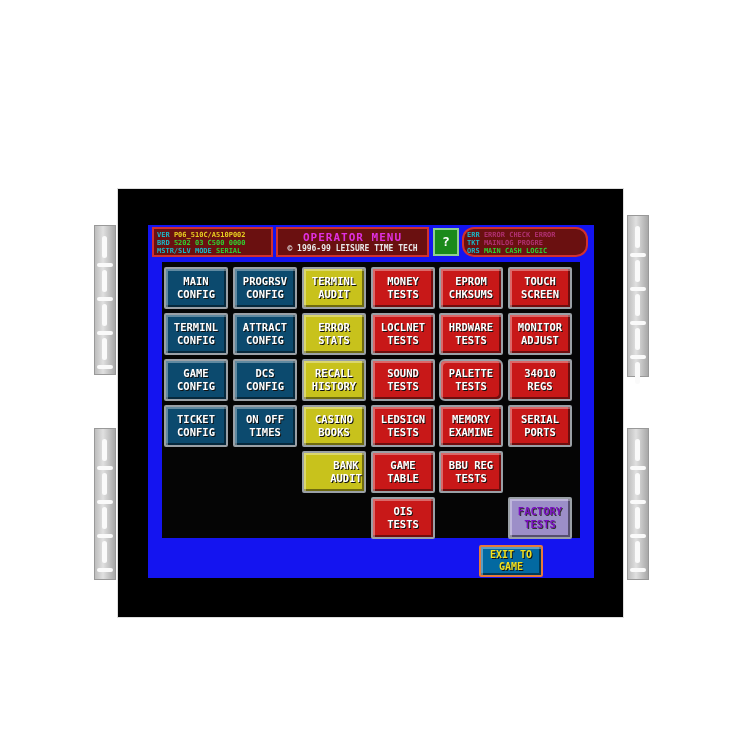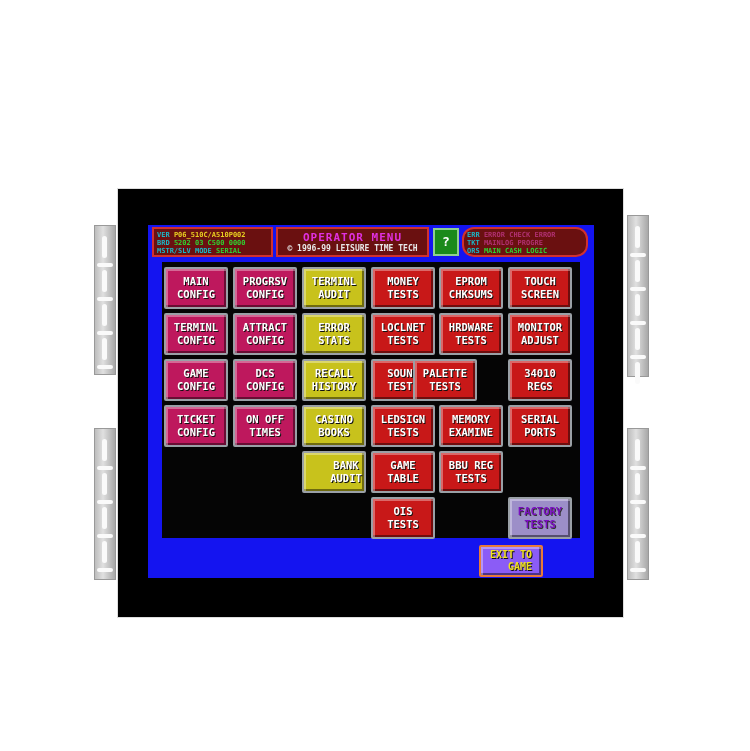--- a/index.html
+++ b/index.html
@@ -12,25 +12,25 @@
   .panel{position:absolute;left:162px;top:262px;width:418px;height:276px;background:#050505;}
   .hdrbox{position:absolute;background:#6a1010;border:2px solid #d03030;box-sizing:border-box;font-size:7px;line-height:8px;padding:2px 3px;font-weight:bold;white-space:nowrap;overflow:hidden;}
   .lbl{color:#19b8c8;}
   .yv{color:#e8d020;}
   .gv{color:#30d030;}
   .mv{color:#b03070;}
   .title{color:#e030e0;font-size:11px;text-align:center;line-height:13px;font-weight:bold;letter-spacing:1px;}
   .copy{color:#e8e8e8;font-size:8px;text-align:center;line-height:10px;}
   .help{position:absolute;left:433px;top:228px;width:26px;height:28px;background:#1a8a1a;border:2px solid #8fcf8f;box-sizing:border-box;color:#fff;font-weight:bold;font-size:13px;text-align:center;line-height:24px;}
   .btn{position:absolute;width:64px;height:42px;box-sizing:border-box;border:2px solid #9aa0a6;border-radius:2px;display:flex;align-items:center;justify-content:center;text-align:center;font-family:"DejaVu Sans Mono",monospace;font-weight:bold;font-size:10.5px;line-height:13px;color:#fff;text-shadow:1px 1px 0 #111;box-shadow:inset 2px 2px 0 rgba(255,255,255,.35),inset -2px -2px 0 rgba(0,0,0,.45);white-space:pre-line;cursor:pointer;}
-  .green{background:#be185d;}
+  .green{background:#0c4a6e;}
   .yellow{background:#c8c21c;}
   .red{background:#c81818;}
   .purple{background:#9c8ec8;color:#7a10c0;text-shadow:1px 1px 0 #333;}
-  .exit{background:#8b5cf6;color:#f0e020;border-color:#e87a3a;text-align:right;}
+  .exit{background:#0369a1;color:#f0e020;border-color:#e87a3a;}
 </style>
 </head>
 <body>
 
 <div class="bracket" style="left:94px;top:225px;height:148px;">
     <div class="slot-v" style="top: 10px;"></div>
     <div class="slot-h" style="top: 37px;"></div>
     <div class="slot-v" style="top: 44px;"></div>
     <div class="slot-h" style="top: 71px;"></div>
     <div class="slot-v" style="top: 78px;"></div>
@@ -120,21 +120,21 @@
     <div class="btn red" style="left: 508px; top: 313px;">MONITOR
 ADJUST</div>
     <div class="btn green" style="left: 164px; top: 359px;">GAME
 CONFIG</div>
     <div class="btn green" style="left: 233px; top: 359px;">DCS
 CONFIG</div>
     <div class="btn yellow" style="left: 302px; top: 359px;">RECALL
 HISTORY</div>
     <div class="btn red" style="left: 371px; top: 359px;">SOUND
 TESTS</div>
-    <div class="btn red" style="left: 413px; top: 359px;">PALETTE
+    <div class="btn red" style="left: 439px; top: 359px; border-radius: 6px;">PALETTE
 TESTS</div>
     <div class="btn red" style="left: 508px; top: 359px;">34010
 REGS</div>
     <div class="btn green" style="left: 164px; top: 405px;">TICKET
 CONFIG</div>
     <div class="btn green" style="left: 233px; top: 405px;">ON OFF
 TIMES</div>
     <div class="btn yellow" style="left: 302px; top: 405px;">CASINO
 BOOKS</div>
     <div class="btn red" style="left: 371px; top: 405px;">LEDSIGN

